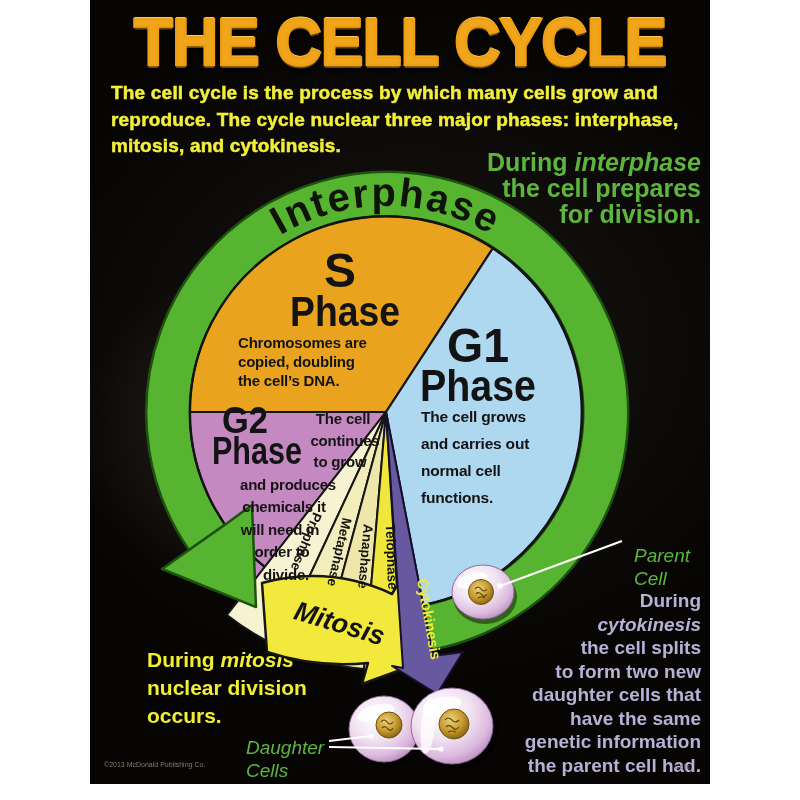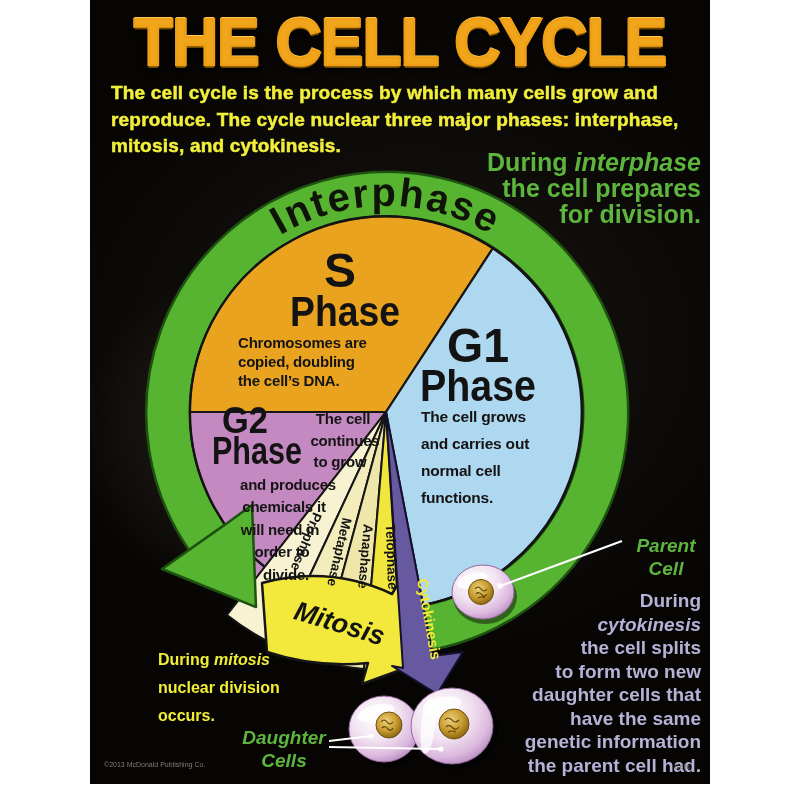--- a/index.html
+++ b/index.html
@@ -24,23 +24,23 @@
     transform:scaleY(1.05);
   }
   .intro{
     position:absolute;left:21px;top:80px;margin:0;
     font-size:19px;font-weight:700;line-height:26.5px;letter-spacing:.2px;
     color:#f2ef3a;white-space:pre-line;-webkit-text-stroke:.5px #f2ef3a;
   }
   .note{position:absolute;font-weight:700;white-space:pre-line;margin:0;}
   .note em{font-style:italic;}
   .note-interphase{right:9px;top:149px;text-align:right;font-size:25px;line-height:26px;color:#5db53d;}
-  .note-mitosis{left:68px;top:646px;font-size:16px;line-height:28px;color:#f0ee35;}
+  .note-mitosis{left:57px;top:646px;font-size:21px;line-height:28px;color:#f0ee35;}
   .note-cytokinesis{right:9px;top:589px;text-align:right;font-size:19px;line-height:23.5px;color:#b7b1d6;}
-  .callout{position:absolute;font-weight:700;font-style:italic;color:#5db53d;white-space:pre-line;text-align:center;margin:6px;}
+  .callout{position:absolute;font-weight:400;font-style:italic;color:#5db53d;white-space:pre-line;margin:16px;}
   .callout-parent{left:528px;top:528px;width:84px;font-size:19px;line-height:23px;}
   .callout-daughter{left:140px;top:720px;width:96px;font-size:19px;line-height:23px;}
   .copyright{position:absolute;left:14px;bottom:9px;font-size:7px;color:#827e6d;}
   .catalog{position:absolute;right:20px;bottom:7px;font-size:7px;color:#76726a;}
   svg.diagram{position:absolute;left:0;top:0;}
   svg text{font-family:"Liberation Sans", sans-serif;}
   .ring-label{font-size:40px;font-weight:700;fill:#101408;letter-spacing:2px;}
   .pie-title{font-weight:700;fill:#131313;}
   .pie-desc{font-weight:700;fill:#141414;letter-spacing:-.2px;}
   .wedge-label{font-size:13.5px;font-weight:700;fill:#141414;}

